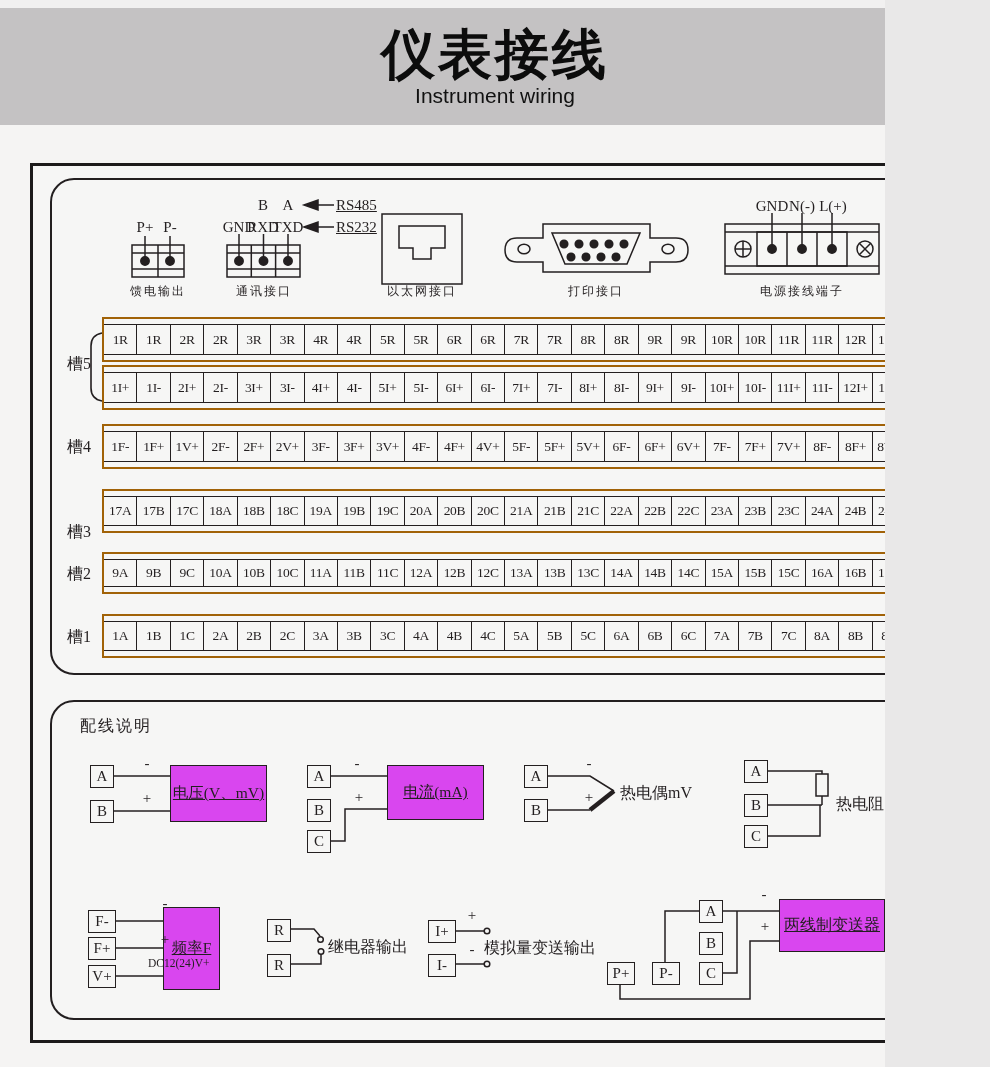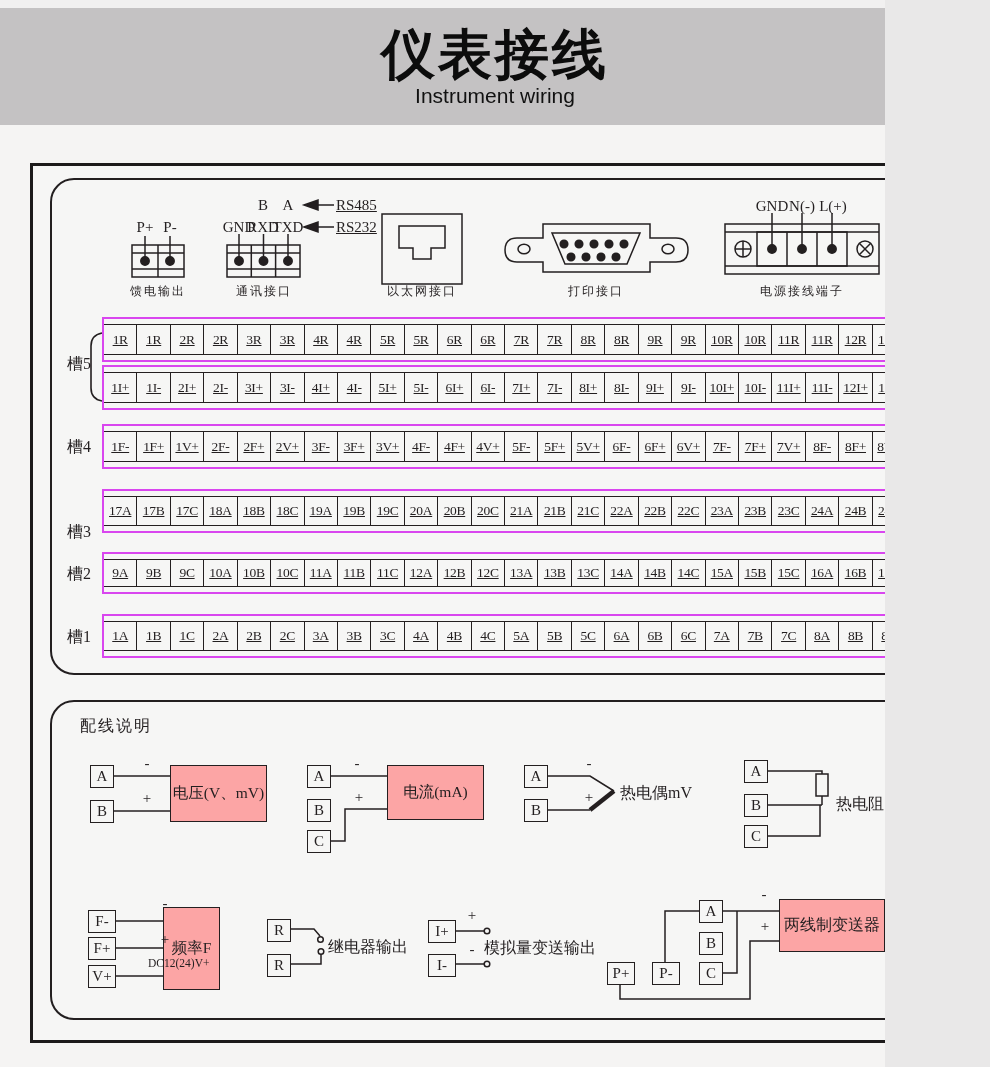--- a/index.html
+++ b/index.html
@@ -19,36 +19,36 @@
   .box1{position:absolute;left:50px;top:178px;width:892px;height:497px;border:2px solid #231f20;
         border-radius:24px;box-sizing:border-box;}
   .box2{position:absolute;left:50px;top:700px;width:892px;height:320px;border:2px solid #231f20;
         border-radius:24px;box-sizing:border-box;}
   svg{position:absolute;left:0;top:0;pointer-events:none;}
   .pin{position:absolute;transform:translateX(-50%);font-size:15px;white-space:nowrap;}
   .pinl{position:absolute;font-size:15px;white-space:nowrap;text-decoration:underline;}
   .cap{position:absolute;top:103px;transform:translateX(-50%);font-size:12px;letter-spacing:2px;white-space:nowrap;}
   .slotname{position:absolute;left:8px;width:38px;text-align:center;font-size:16px;white-space:nowrap;}
   
-  .strip{position:absolute;left:50px;width:805px;border:2px solid #d946ef;box-sizing:border-box;
-        display:flex;flex-direction:column;background:#f6f6f5;text-decoration:underline;}
+  .strip{position:absolute;left:50px;width:805px;border:2px solid #a16207;box-sizing:border-box;
+        display:flex;flex-direction:column;background:#f6f6f5;}
   .sband{height:5px;}
   .sband.t{border-bottom:1.5px solid #241f20;}
   .sband.b{border-top:1.5px solid #241f20;}
   .scells{flex:1;display:flex;}
   .scell{flex:1;border-left:1.4px solid #241f20;display:flex;align-items:center;justify-content:center;
         font-size:13.5px;letter-spacing:-0.3px;white-space:nowrap;}
   .scell:first-child{border-left:none;}
   
   .wtitle{position:absolute;left:28px;top:14px;font-size:16px;letter-spacing:2px;}
   .tbox{position:absolute;width:24px;height:23px;border:1.7px solid #241f20;box-sizing:border-box;
         background:#f6f6f5;display:flex;align-items:center;justify-content:center;font-size:15px;z-index:2;}
   .tbox.w{width:28px;}
-  .dbox{position:absolute;border:1.7px solid #241f20;box-sizing:border-box;background:#fca5a5;
-        display:flex;align-items:center;justify-content:center;font-size:15.5px;z-index:2;white-space:nowrap;}
+  .dbox{position:absolute;border:1.7px solid #241f20;box-sizing:border-box;background:#d946ef;
+        display:flex;align-items:center;justify-content:center;font-size:15.5px;z-index:2;white-space:nowrap;text-decoration:underline;}
   .sign{position:absolute;transform:translate(-50%,-50%);font-size:15px;z-index:3;}
   .dlabel{position:absolute;font-size:16px;white-space:nowrap;z-index:3;}
   .dc{position:absolute;font-size:11.5px;white-space:nowrap;z-index:3;margin-left:32px;}
 </style>
 </head>
 <body>
 
 <div class="page">
 
   <div class="topstrip"></div>

